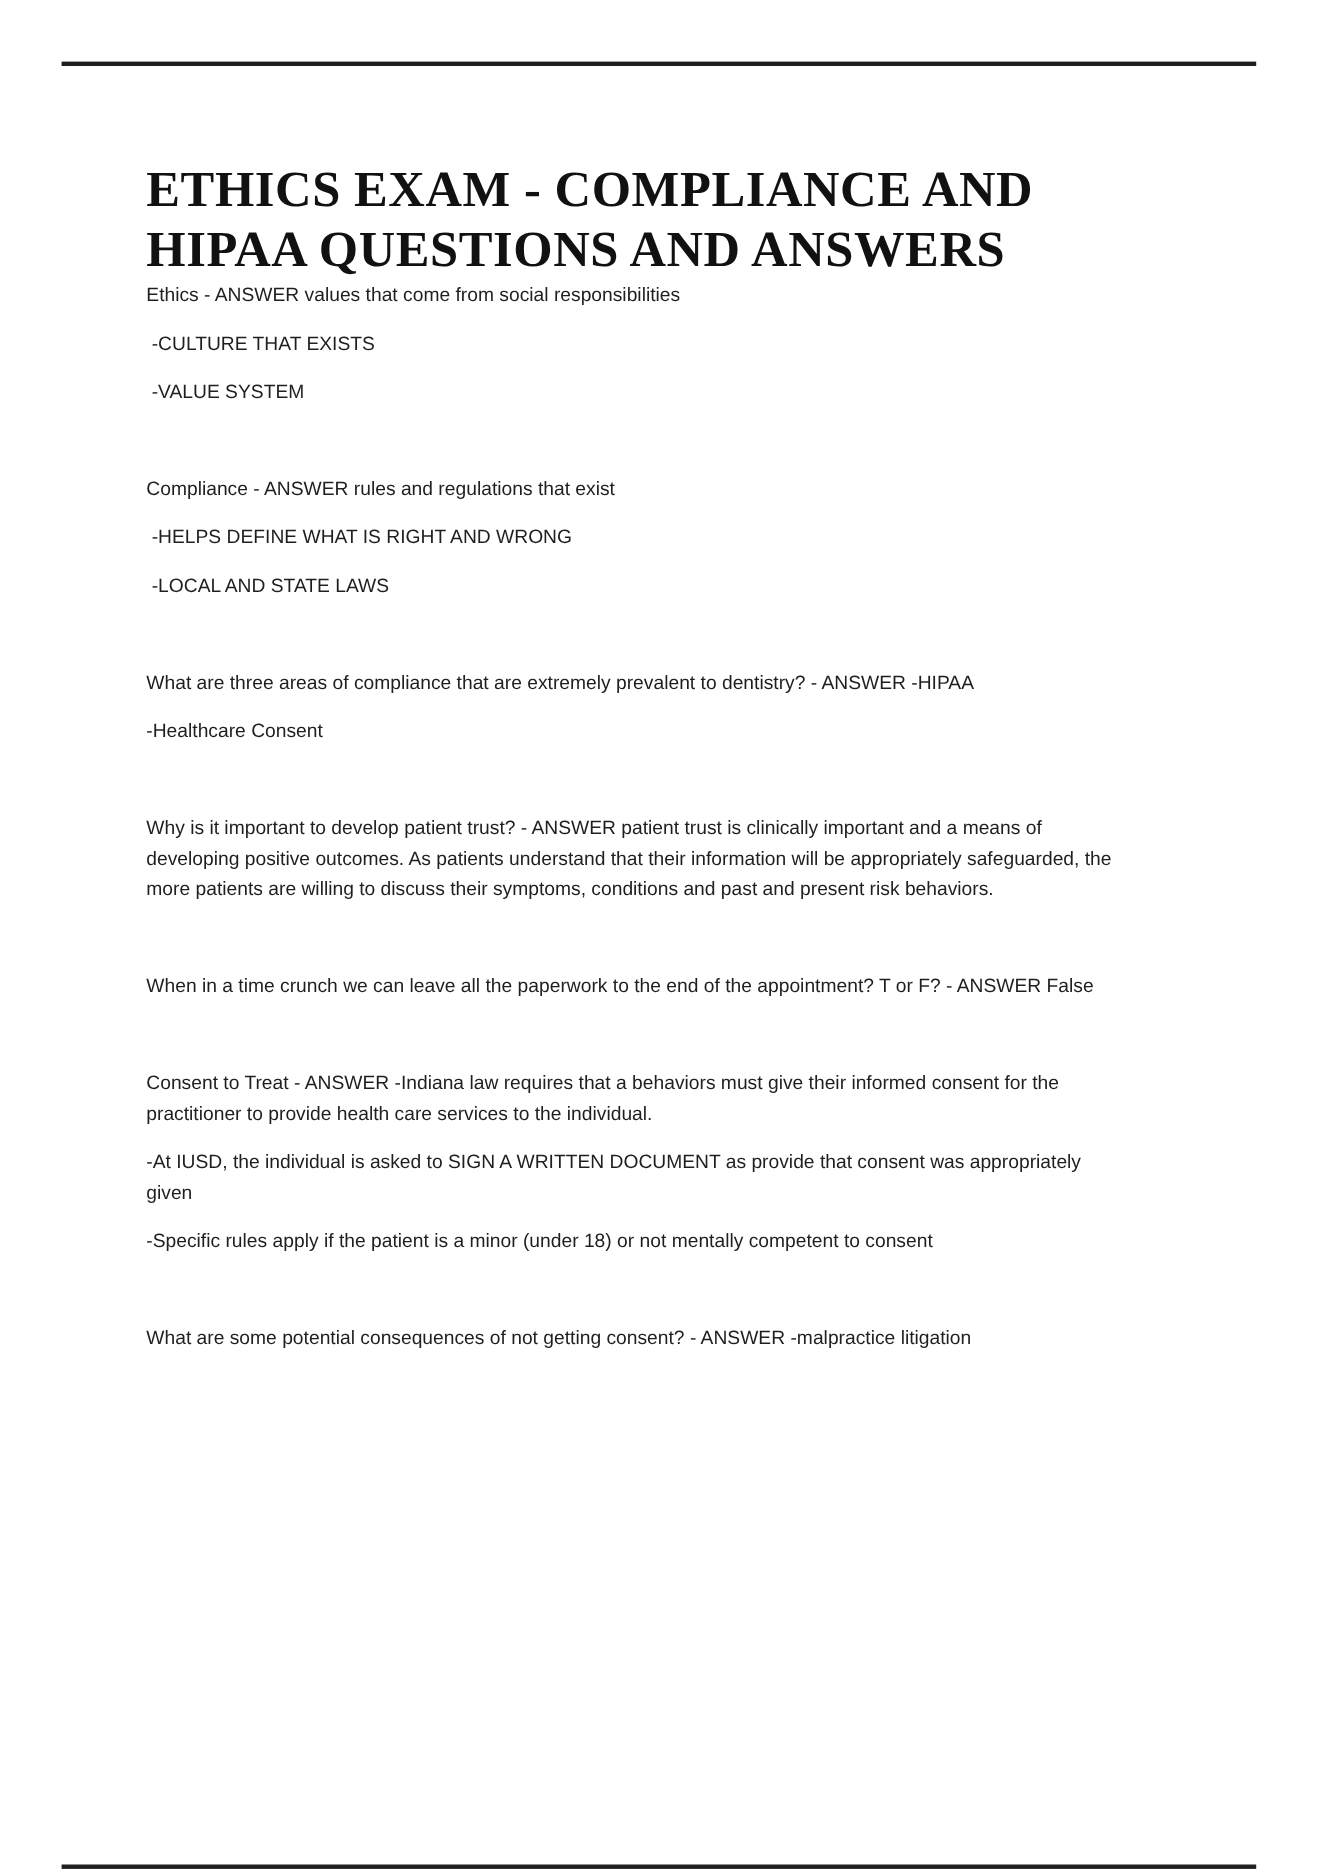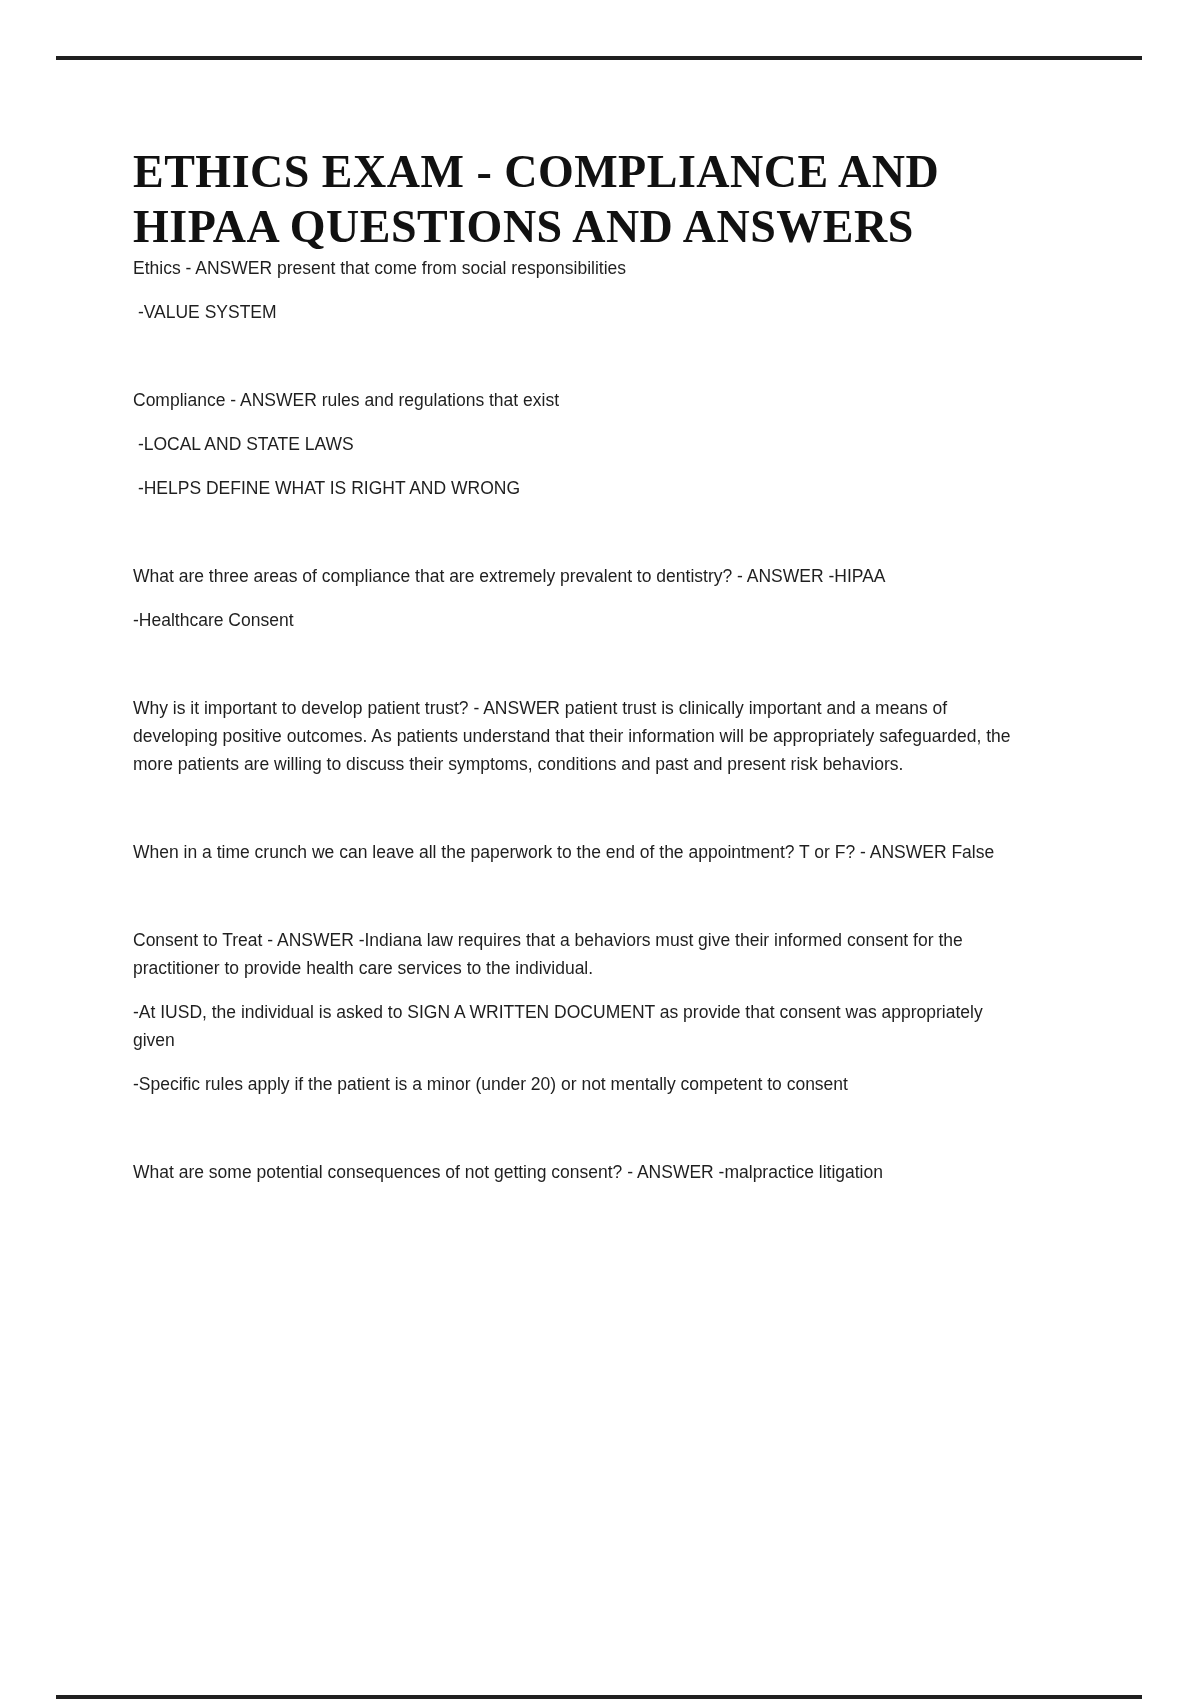--- a/index.html
+++ b/index.html
@@ -55,36 +55,37 @@
 <div class="page">
   <div class="rule rule-top"></div>
 
   <div class="content">
     <h1 class="doc-title">
         <div>ETHICS EXAM - COMPLIANCE AND</div>
         <div>HIPAA QUESTIONS AND ANSWERS</div>
       </h1>
 
     <div class="paragraphs">
-        <p>Ethics - ANSWER present that come from social responsibilities</p>
+        <p>Ethics - ANSWER values that come from social responsibilities</p>
+        <p> -CULTURE THAT EXISTS</p>
         <p> -VALUE SYSTEM</p>
         <p></p>
         <p>Compliance - ANSWER rules and regulations that exist</p>
+        <p> -HELPS DEFINE WHAT IS RIGHT AND WRONG</p>
         <p> -LOCAL AND STATE LAWS</p>
-        <p> -HELPS DEFINE WHAT IS RIGHT AND WRONG</p>
         <p></p>
         <p>What are three areas of compliance that are extremely prevalent to dentistry? - ANSWER -HIPAA</p>
         <p>-Healthcare Consent</p>
         <p></p>
         <p>Why is it important to develop patient trust? - ANSWER patient trust is clinically important and a means of developing positive outcomes. As patients understand that their information will be appropriately safeguarded, the more patients are willing to discuss their symptoms, conditions and past and present risk behaviors.</p>
         <p></p>
         <p>When in a time crunch we can leave all the paperwork to the end of the appointment? T or F? - ANSWER False</p>
         <p></p>
         <p>Consent to Treat - ANSWER -Indiana law requires that a behaviors must give their informed consent for the practitioner to provide health care services to the individual.</p>
         <p>-At IUSD, the individual is asked to SIGN A WRITTEN DOCUMENT as provide that consent was appropriately given</p>
-        <p>-Specific rules apply if the patient is a minor (under 20) or not mentally competent to consent</p>
+        <p>-Specific rules apply if the patient is a minor (under 18) or not mentally competent to consent</p>
         <p></p>
         <p>What are some potential consequences of not getting consent? - ANSWER -malpractice litigation</p>
       </div>
   </div>
 
   <div class="rule rule-bottom"></div>
 </div>
 
 </body></html>

